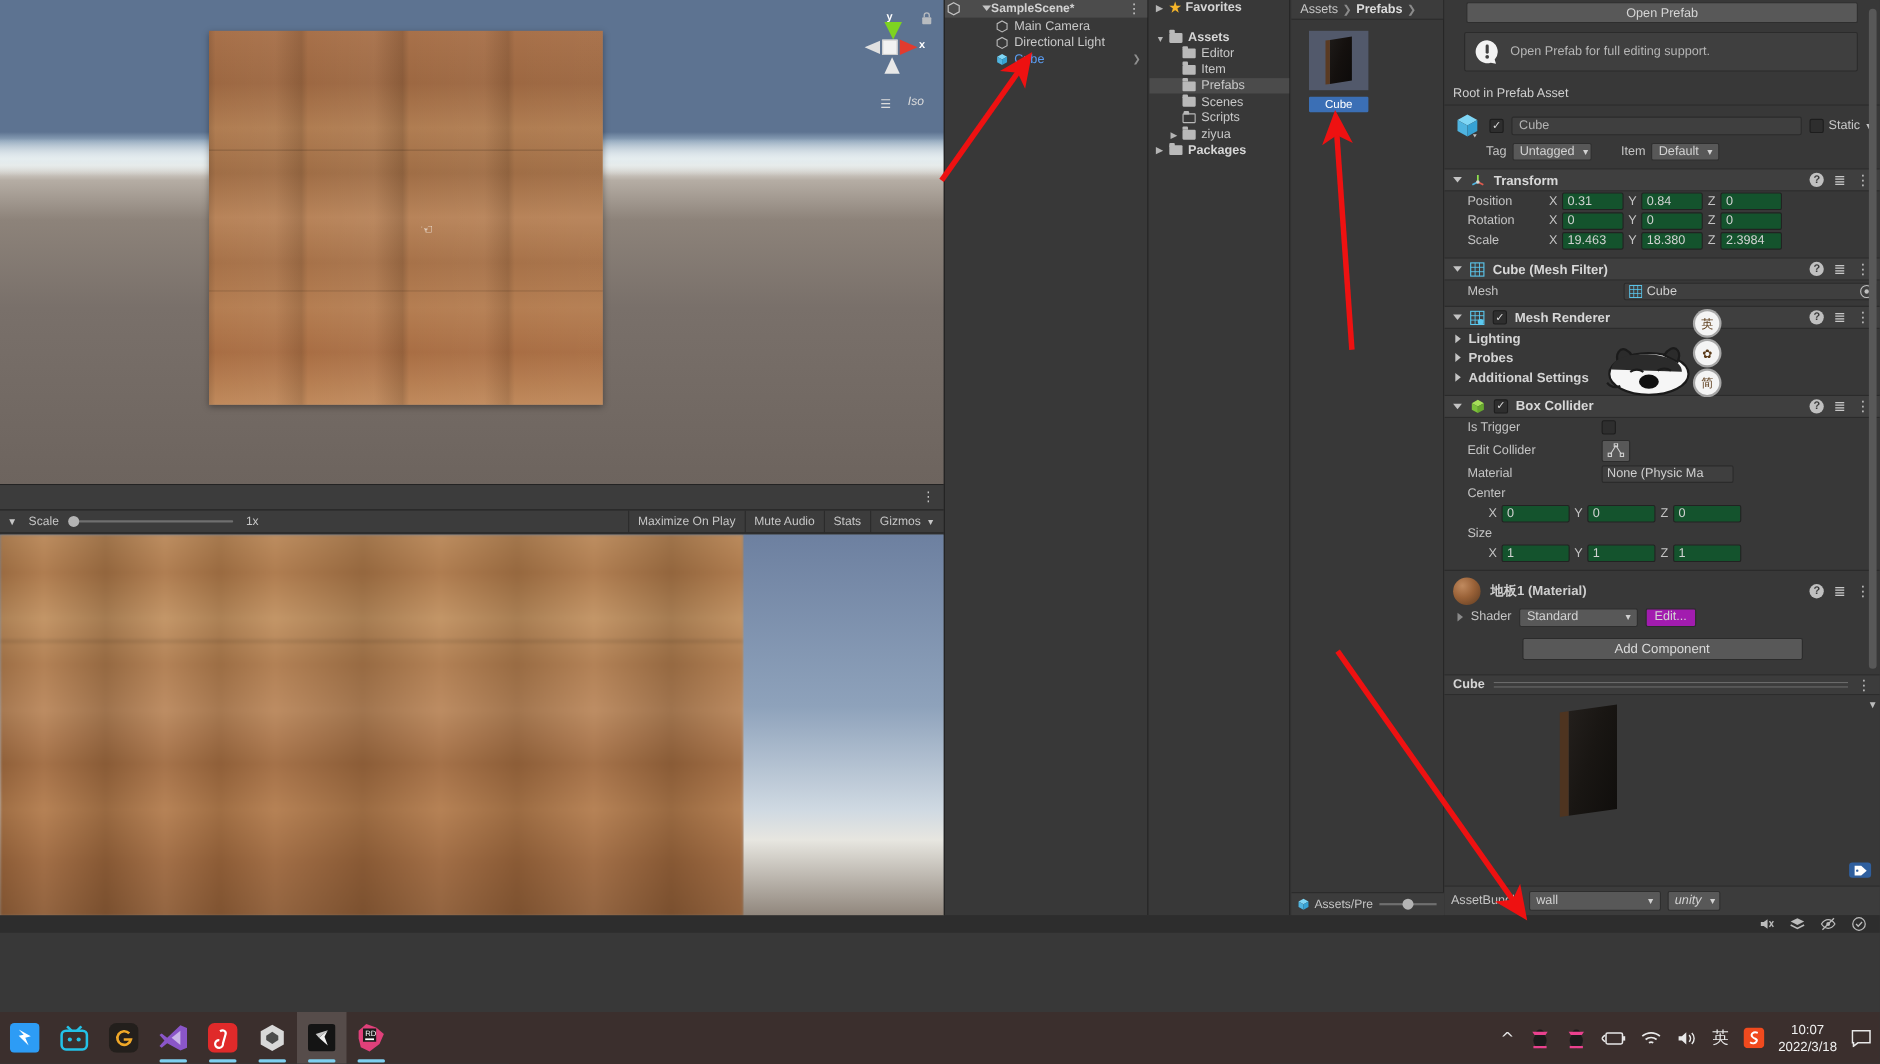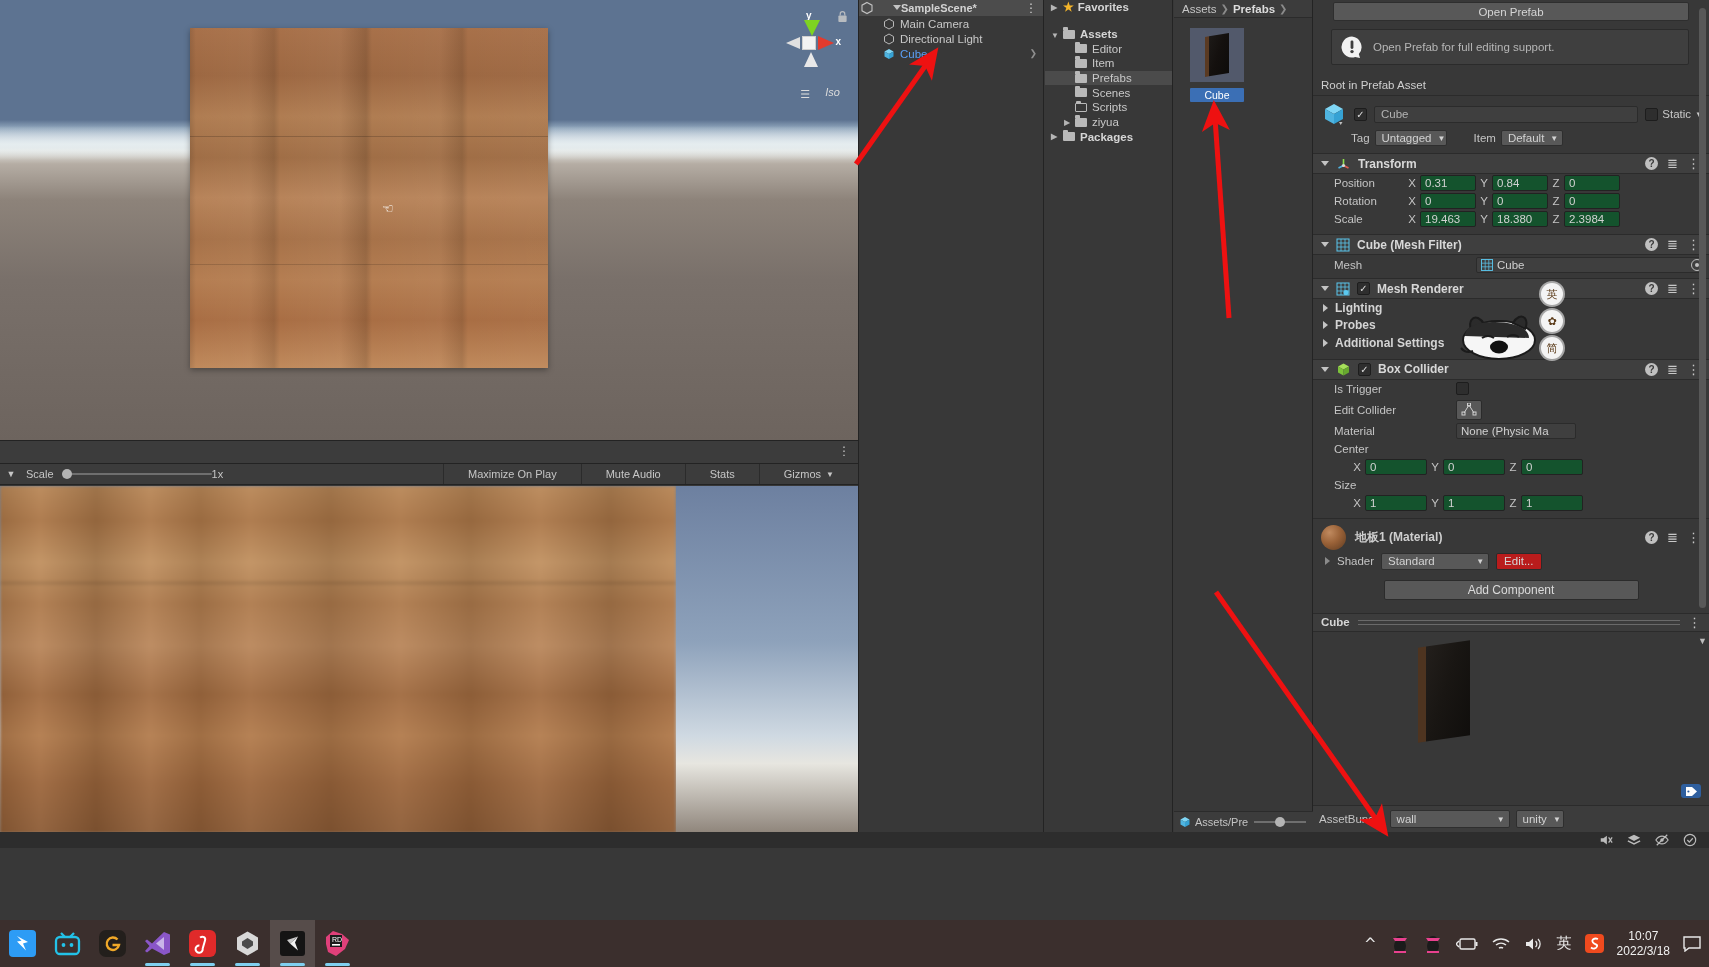--- a/index.html
+++ b/index.html
@@ -83,24 +83,24 @@
   .game-tabbar .kebab { position:absolute; right: 8px; top: 4px; color:#c4c4c4; font-size:12px; line-height:12px; letter-spacing:0; }
   .game-toolbar {
     height: 21px; background: #3c3c3c; display: flex; align-items: center;
     border-bottom: 1px solid #232323; font-size: 11px; color:#c6c6c6;
   }
   .tb-arrow { width: 22px; text-align:center; font-size:9px; color:#c6c6c6; }
   .tb-scale-label { margin-left: 4px; }
   .scale-slider { position:relative; width: 150px; height: 12px; margin-left: 8px; }
   .scale-track { position:absolute; top:5px; left:0; width:100%; height:2px; background:#6f6f6f; border-radius:1px; }
   .scale-knob { position:absolute; top:1px; left:0px; width:10px; height:10px; border-radius:50%; background:#b4b4b4; }
-  .scale-value { }
+  .scale-value { margin-left: 12px; }
   .tb-right { margin-left:auto; display:flex; align-items:center; height:100%; }
   .tb-btn {
-    padding: 0 24px; height: 100%; display:flex; align-items:center;
+    padding: 0 8px; height: 100%; display:flex; align-items:center;
     border-left: 1px solid #2b2b2b; font-size: 11px; color:#c6c6c6;
   }
   .tb-btn .caret { margin-left:5px; font-size:8px; }
   .game-render {
     position:absolute; left:0; top:45px; width: 858px; height: 347px;
     background: linear-gradient(to bottom, #6b7e96 0%, #93a6bb 40%, #c4cfda 70%, #8e857c 100%);
     overflow:hidden;
   }
   .game-floor {
     position:absolute; left:0; top:0; width: 676px; height: 347px;
@@ -130,21 +130,21 @@
   }
   .h-header {
     height: 16px; background: #4c4c4c; display:flex; align-items:center;
     position:relative; padding-left: 30px; font-size: 11px; color: #d2d2d2;
   }
   .h-header .tri { position:absolute; left: 34px; top: 5px; }
   .h-header .scene-ico { position:absolute; left: 1px; top: 1px; }
   .h-header .kebab { position:absolute; right: 6px; top: 1px; font-size: 12px; }
   .h-row {
     height: 15px; display:flex; align-items:center; font-size: 11.5px;
-    padding-left: 24px; color:#c8c8c8; position:relative;
+    padding-left: 46px; color:#c8c8c8; position:relative;
   }
   .h-row.selected-child { color:#5b9ef5; }
   .h-row .obj-ico { margin-right: 5px; }
   .h-row .expand { position:absolute; right: 6px; top: 2px; font-size: 9px; color:#8f8f8f; }
   .tri { width:0;height:0;border-left:4px solid transparent;border-right:4px solid transparent;border-top:5px solid #c4c4c4;display:inline-block; }
   .tri-right { width:0;height:0;border-top:4px solid transparent;border-bottom:4px solid transparent;border-left:5px solid #c4c4c4;display:inline-block; }
 
   
   .project-tree {
     position:absolute; left: 1045px; top: 0; width: 128px; height: 832px;
@@ -297,21 +297,21 @@
     border-radius:2px; display:flex; align-items:center; justify-content:center;
   }
   .mat-header { display:flex; align-items:center; padding: 6px 0 0 8px; gap: 9px; }
   .mat-sphere {
     width: 25px; height: 25px; border-radius:50%; flex:0 0 auto;
     background: radial-gradient(circle at 34% 30%, #c08a5f 0%, #9a6238 45%, #5c3a20 100%);
   }
   .mat-name { font-size: 12px; font-weight:bold; color:#cfcfcf;text-align:center; }
   .shader-row { display:flex; align-items:center; padding: 3px 0 0 12px; gap: 7px; font-size: 11.5px; }
   .btn-small {
-    height: 17px; background: #b91c1c; border:1px solid #2b2b2b; border-radius:2px;
+    height: 17px; background: #a21caf; border:1px solid #2b2b2b; border-radius:2px;
     display:flex; align-items:center; justify-content:center; padding: 0 7px;
     font-size: 11.5px; color:#d4d4d4;
   }
   .add-component {
     margin: 10px auto 0 auto; width: 255px; height: 20px;
     background: #585858; border:1px solid #2b2b2b; border-radius:2px;
     display:flex; align-items:center; justify-content:center;
     font-size: 12px; color:#dadada;
   }
   .preview-header {
@@ -798,21 +798,21 @@
     <div class="preview-body">
       <div class="preview-cube"></div>
     </div>
 
     <div class="assetbundle-bar">
       <span class="ab-label">AssetBundle</span>
       <span class="dd" style="width:120px;height:18px;">
         <span>wall</span>
         <span class="caret">▼</span>
       </span>
-      <span class="dd" style="width:48px;height:18px;">
+      <span class="dd" style="width:48px;height:18px;font-style:italic;">
         <span>unity</span>
         <span class="caret">▼</span>
       </span>
     </div>
 
     <div class="insp-scroll">
       <div class="thumb"></div>
       <div class="down-arrow">▼</div>
     </div>
 

